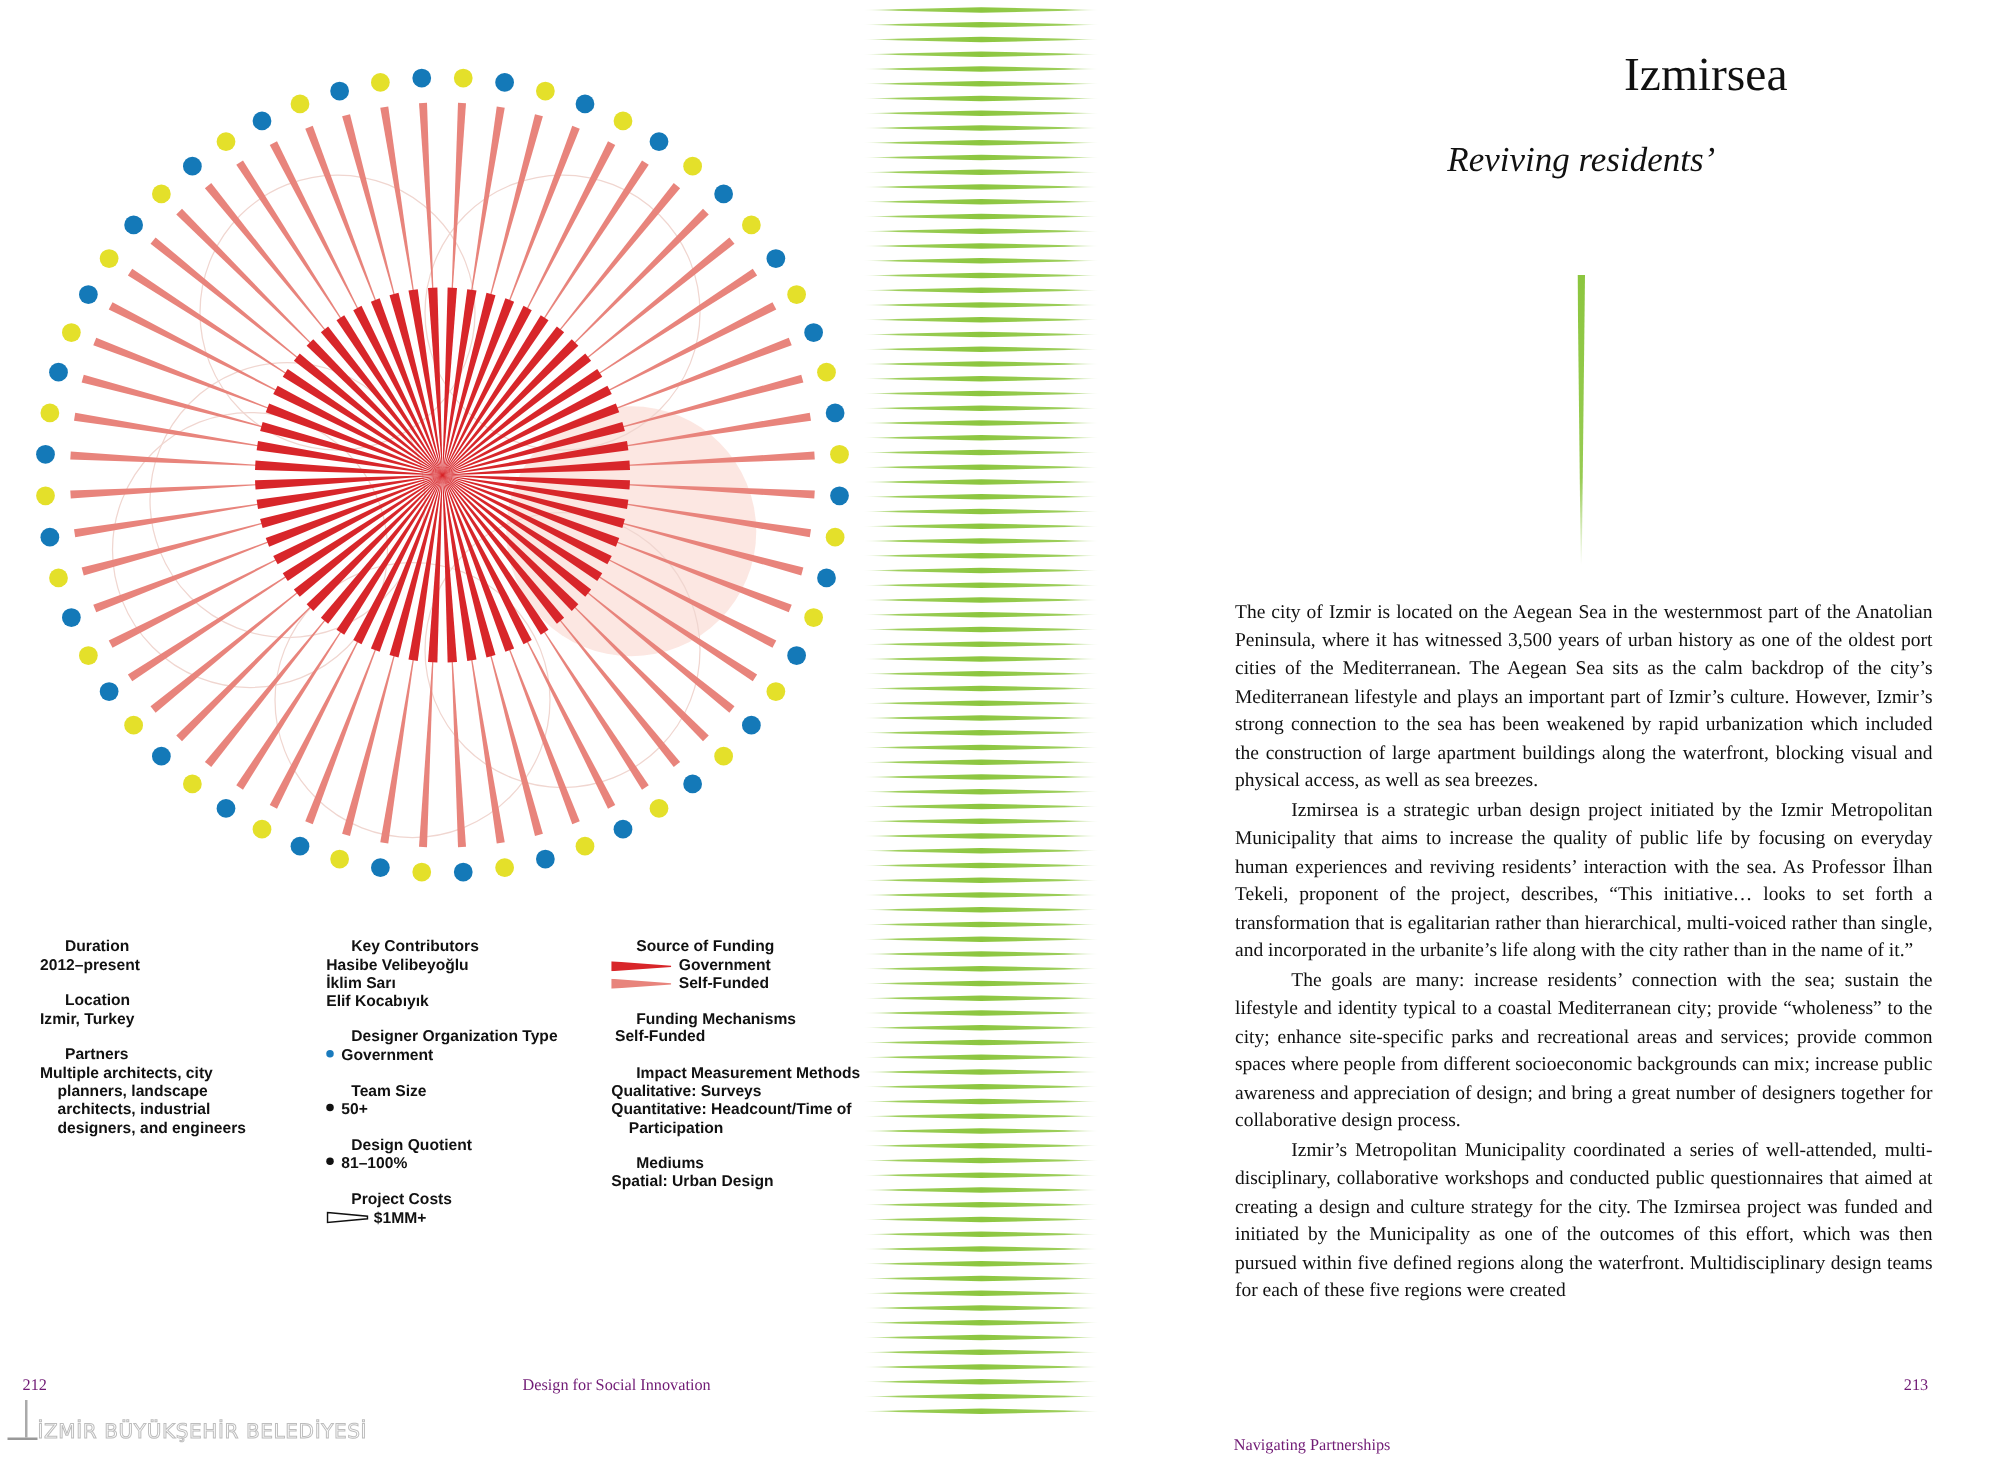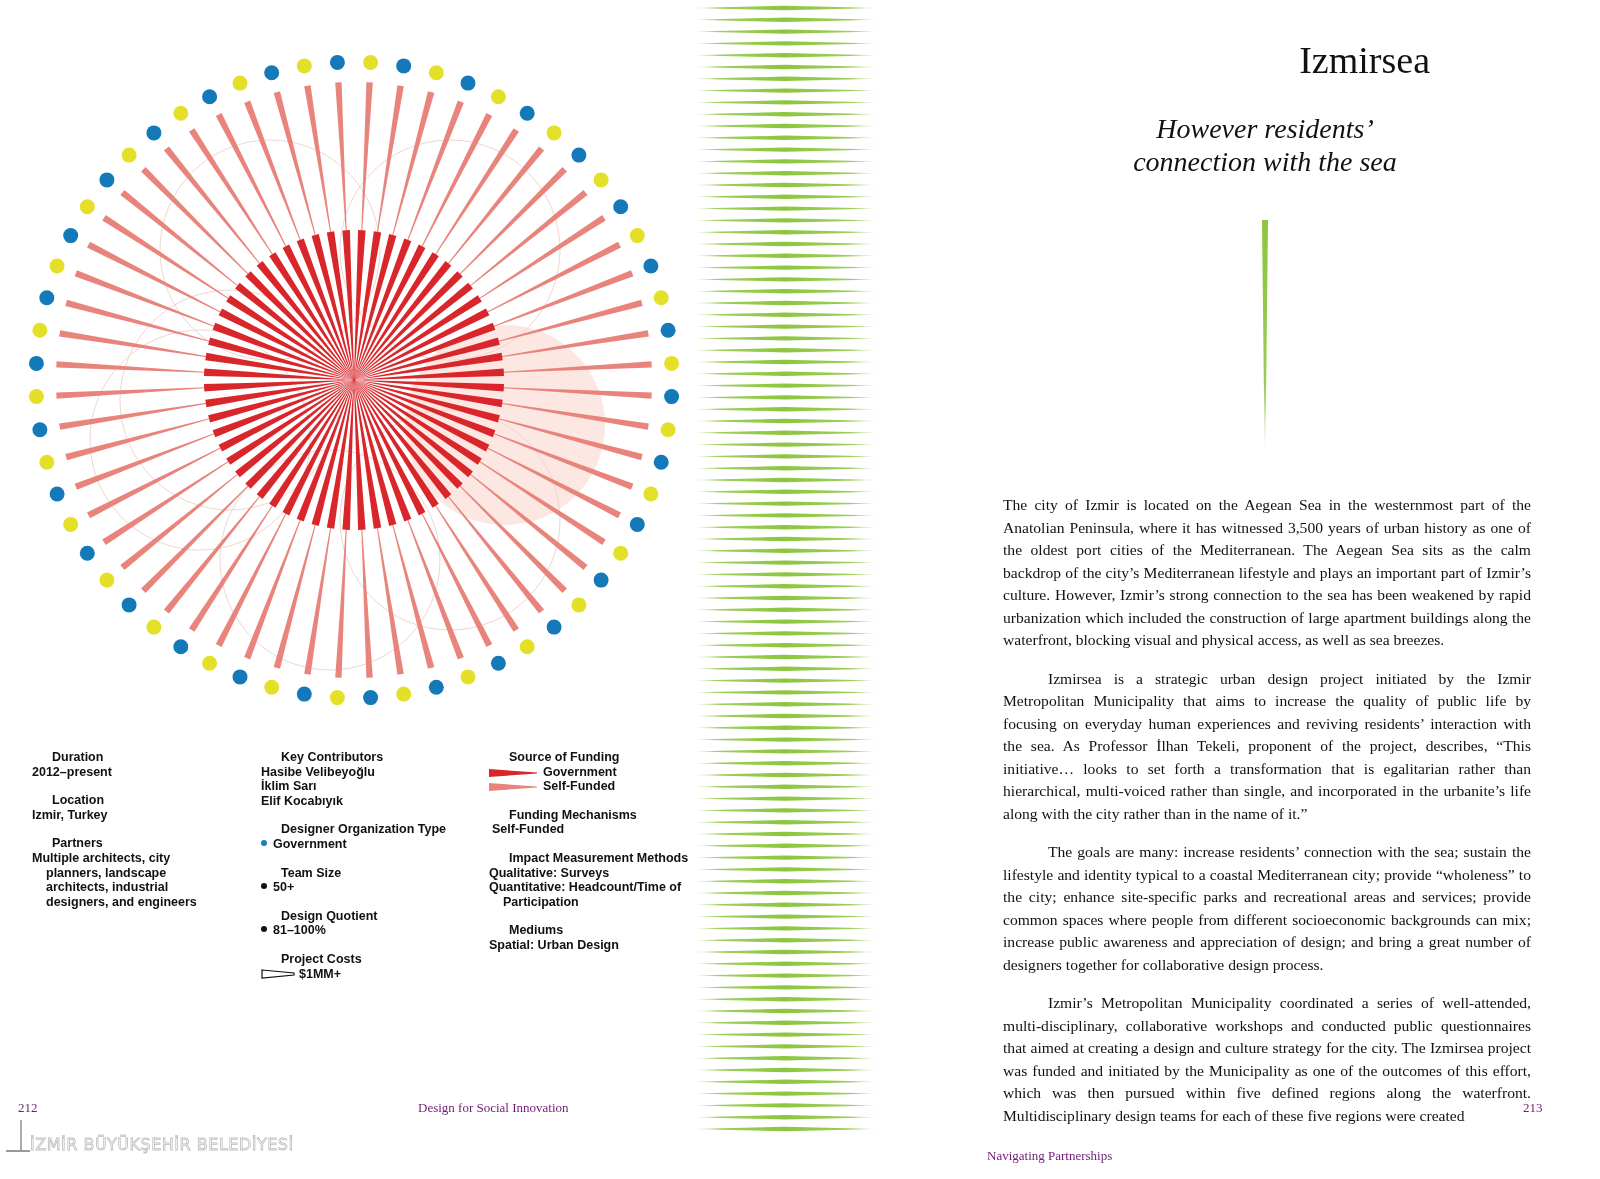--- a/index.html
+++ b/index.html
@@ -17,21 +17,21 @@
   .wedge { display: inline-block; width: 48px; height: 8px; vertical-align: -1px; margin-right: 6px; }
   .cost-wedge { display: inline-block; width: 34px; height: 10px; vertical-align: -1px; margin-right: 4px; }
   .folio { position: absolute; top: 1100px; font-family: "Liberation Serif", serif; font-size: 13px; color: #701a75; }
   .watermark { position: absolute; left: 10px; top: 1135px; font-family: "DejaVu Sans", sans-serif; font-size: 16px; letter-spacing: 0.5px; color: transparent; -webkit-text-stroke: 0.8px #bdbdbd; }
   .watermark-base { position: absolute; left: 6px; top: 1150px; width: 24px; height: 2px; background: #999; }
   .watermark-pole { position: absolute; left: 20px; top: 1120px; width: 2px; height: 30px; background: #aaa; }
   #title { position: absolute; left: 1100px; width: 330px; top: 38px; text-align: right; font-family: "Liberation Serif", serif; font-size: 38px; color: #111; }
   #subtitle { position: absolute; left: 1080px; width: 370px; top: 112px; text-align: center; font-family: "Liberation Serif", serif; font-style: italic; font-size: 28px; line-height: 33px; color: #111; }
   #green-line { position: absolute; left: 1262px; top: 220px; width: 6px; height: 232px; }
   #body-text { position: absolute; left: 987px; top: 478px; width: 560px; font-family: "Liberation Serif", serif; font-size: 15.6px; line-height: 22.5px; color: #111; text-align: justify; }
-  #body-text p { margin: 16px; }
+  #body-text p { margin: 1px; }
   #body-text p + p { text-indent: 45px; }
 </style>
 </head>
 <body>
 
 <svg id="radial" viewBox="0 0 700 720" xmlns="http://www.w3.org/2000/svg">
   <g id="halo-layer">
       <circle cx="505" cy="425" r="100" fill="#fbe3dd" opacity="0.85"></circle>
     </g>
   <g id="guide-layer">
@@ -408,22 +408,21 @@
       <polygon points="0,1081.8 95,1079.6 190,1081.8 95,1084" fill="url(#stripeGrad)"></polygon>
       <polygon points="0,1093.6000000000001 95,1091.4 190,1093.6000000000001 95,1095.8000000000002" fill="url(#stripeGrad)"></polygon>
       <polygon points="0,1105.4 95,1103.2 190,1105.4 95,1107.6000000000001" fill="url(#stripeGrad)"></polygon>
       <polygon points="0,1117.2 95,1115 190,1117.2 95,1119.4" fill="url(#stripeGrad)"></polygon>
       <polygon points="0,1129 95,1126.8 190,1129 95,1131.2" fill="url(#stripeGrad)"></polygon>
     </g>
 </svg>
 
 <div id="title">Izmirsea</div>
 <div id="subtitle">
-  <div>However residents’</div>
-  <div>connection with the sea</div>
+  <div>Reviving residents’</div>
 </div>
 <svg id="green-line" viewBox="0 0 6 232" preserveAspectRatio="none" xmlns="http://www.w3.org/2000/svg">
   <defs>
     <linearGradient id="ruleGrad" x1="0" x2="0" y1="0" y2="1">
       <stop offset="0" stop-color="#8cc63f" stop-opacity="1"></stop>
       <stop offset="0.7" stop-color="#8cc63f" stop-opacity="0.9"></stop>
       <stop offset="1" stop-color="#8cc63f" stop-opacity="0"></stop>
     </linearGradient>
   </defs>
   <polygon points="0,0 6,0 3.4,232 2.6,232" fill="url(#ruleGrad)"></polygon>

